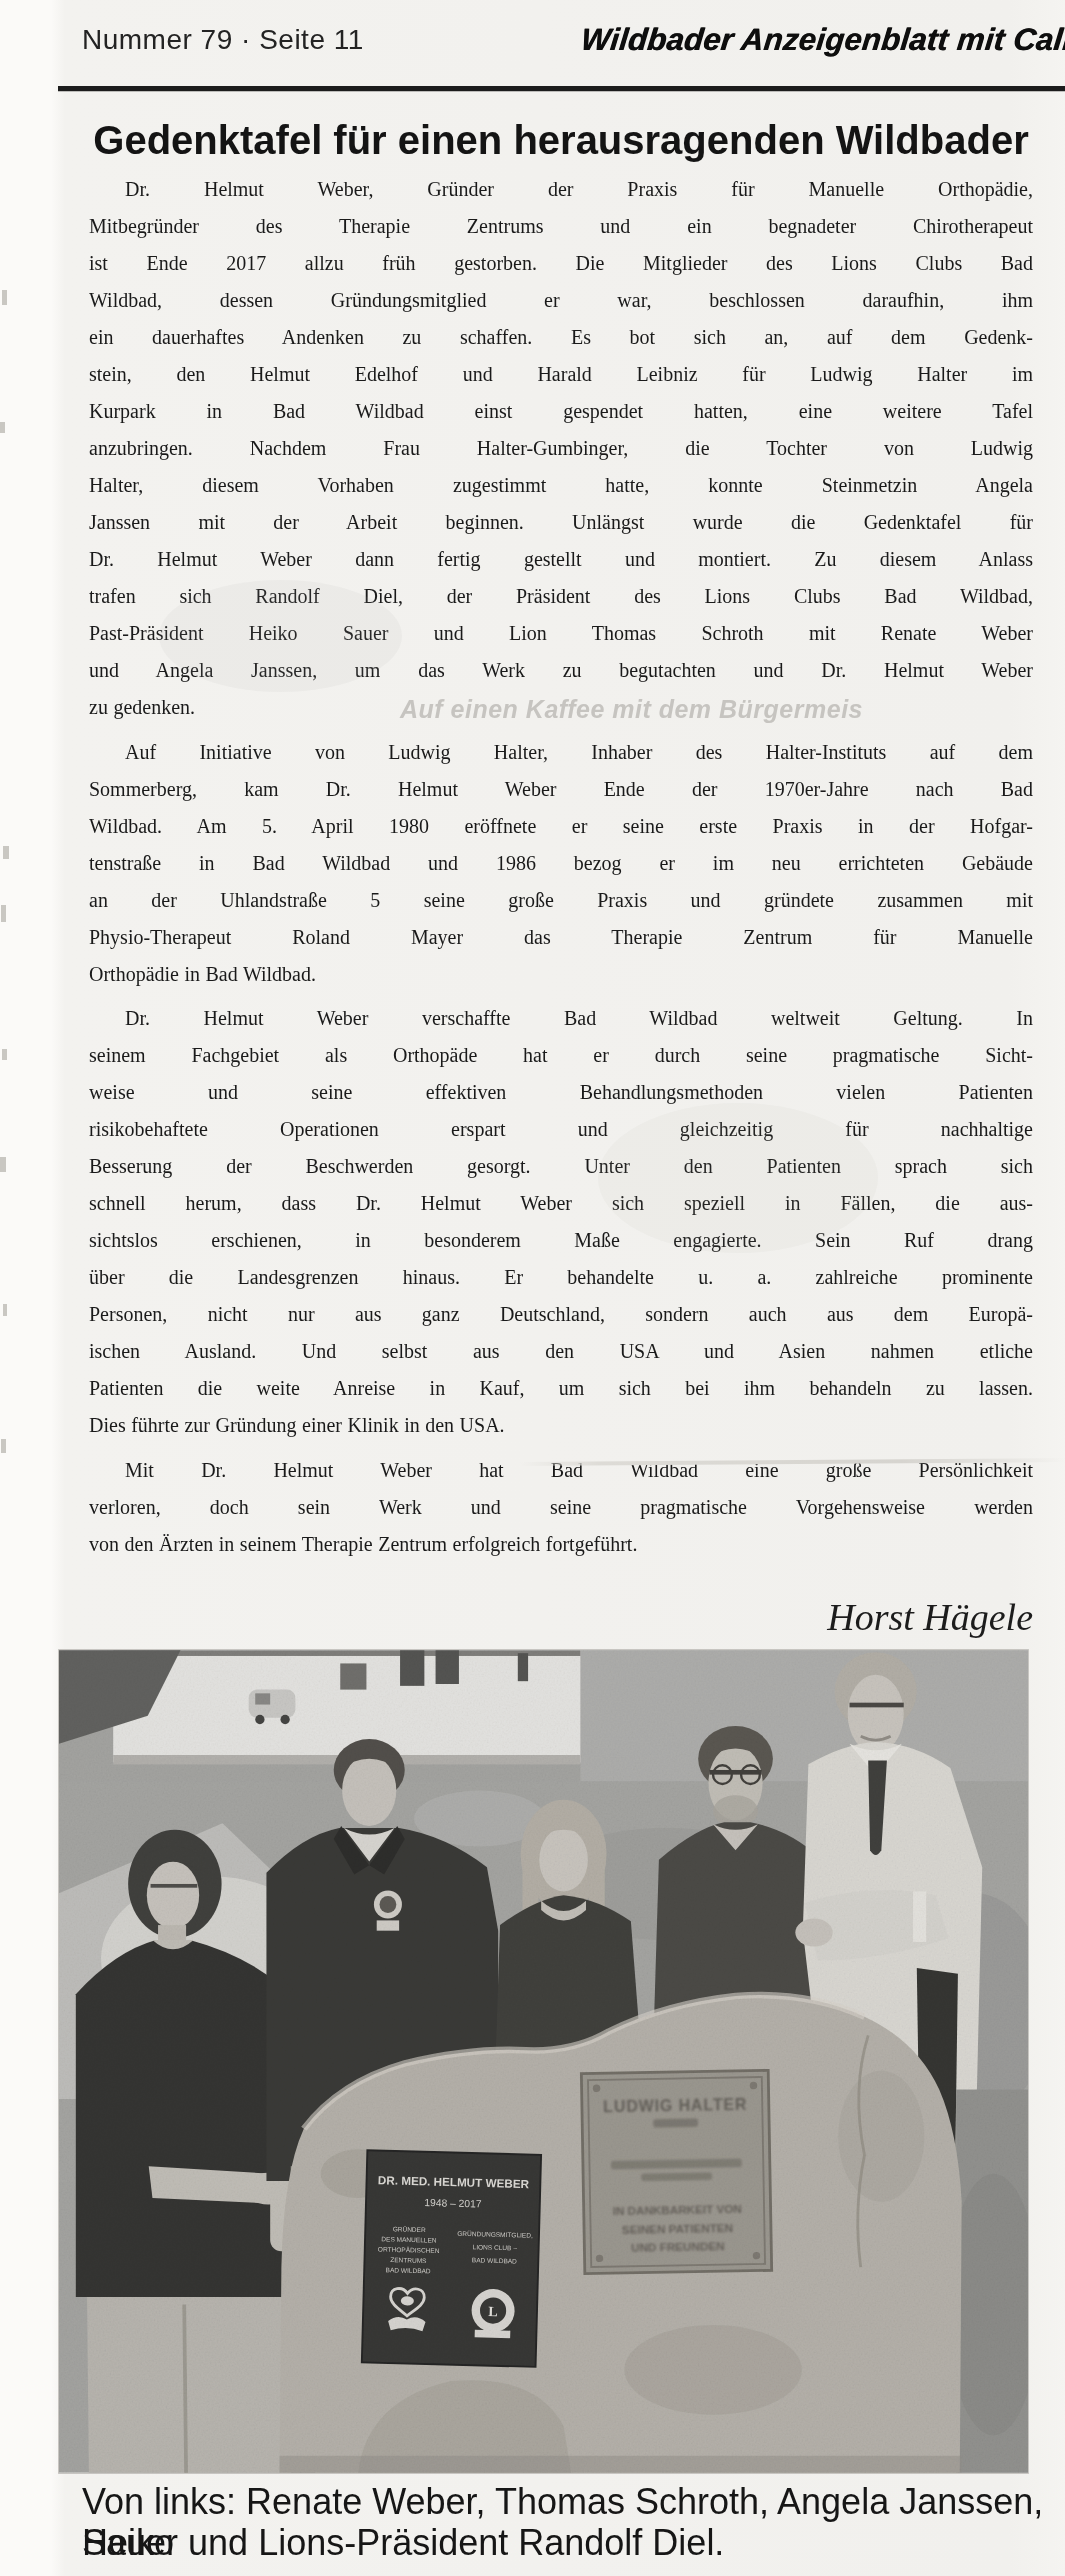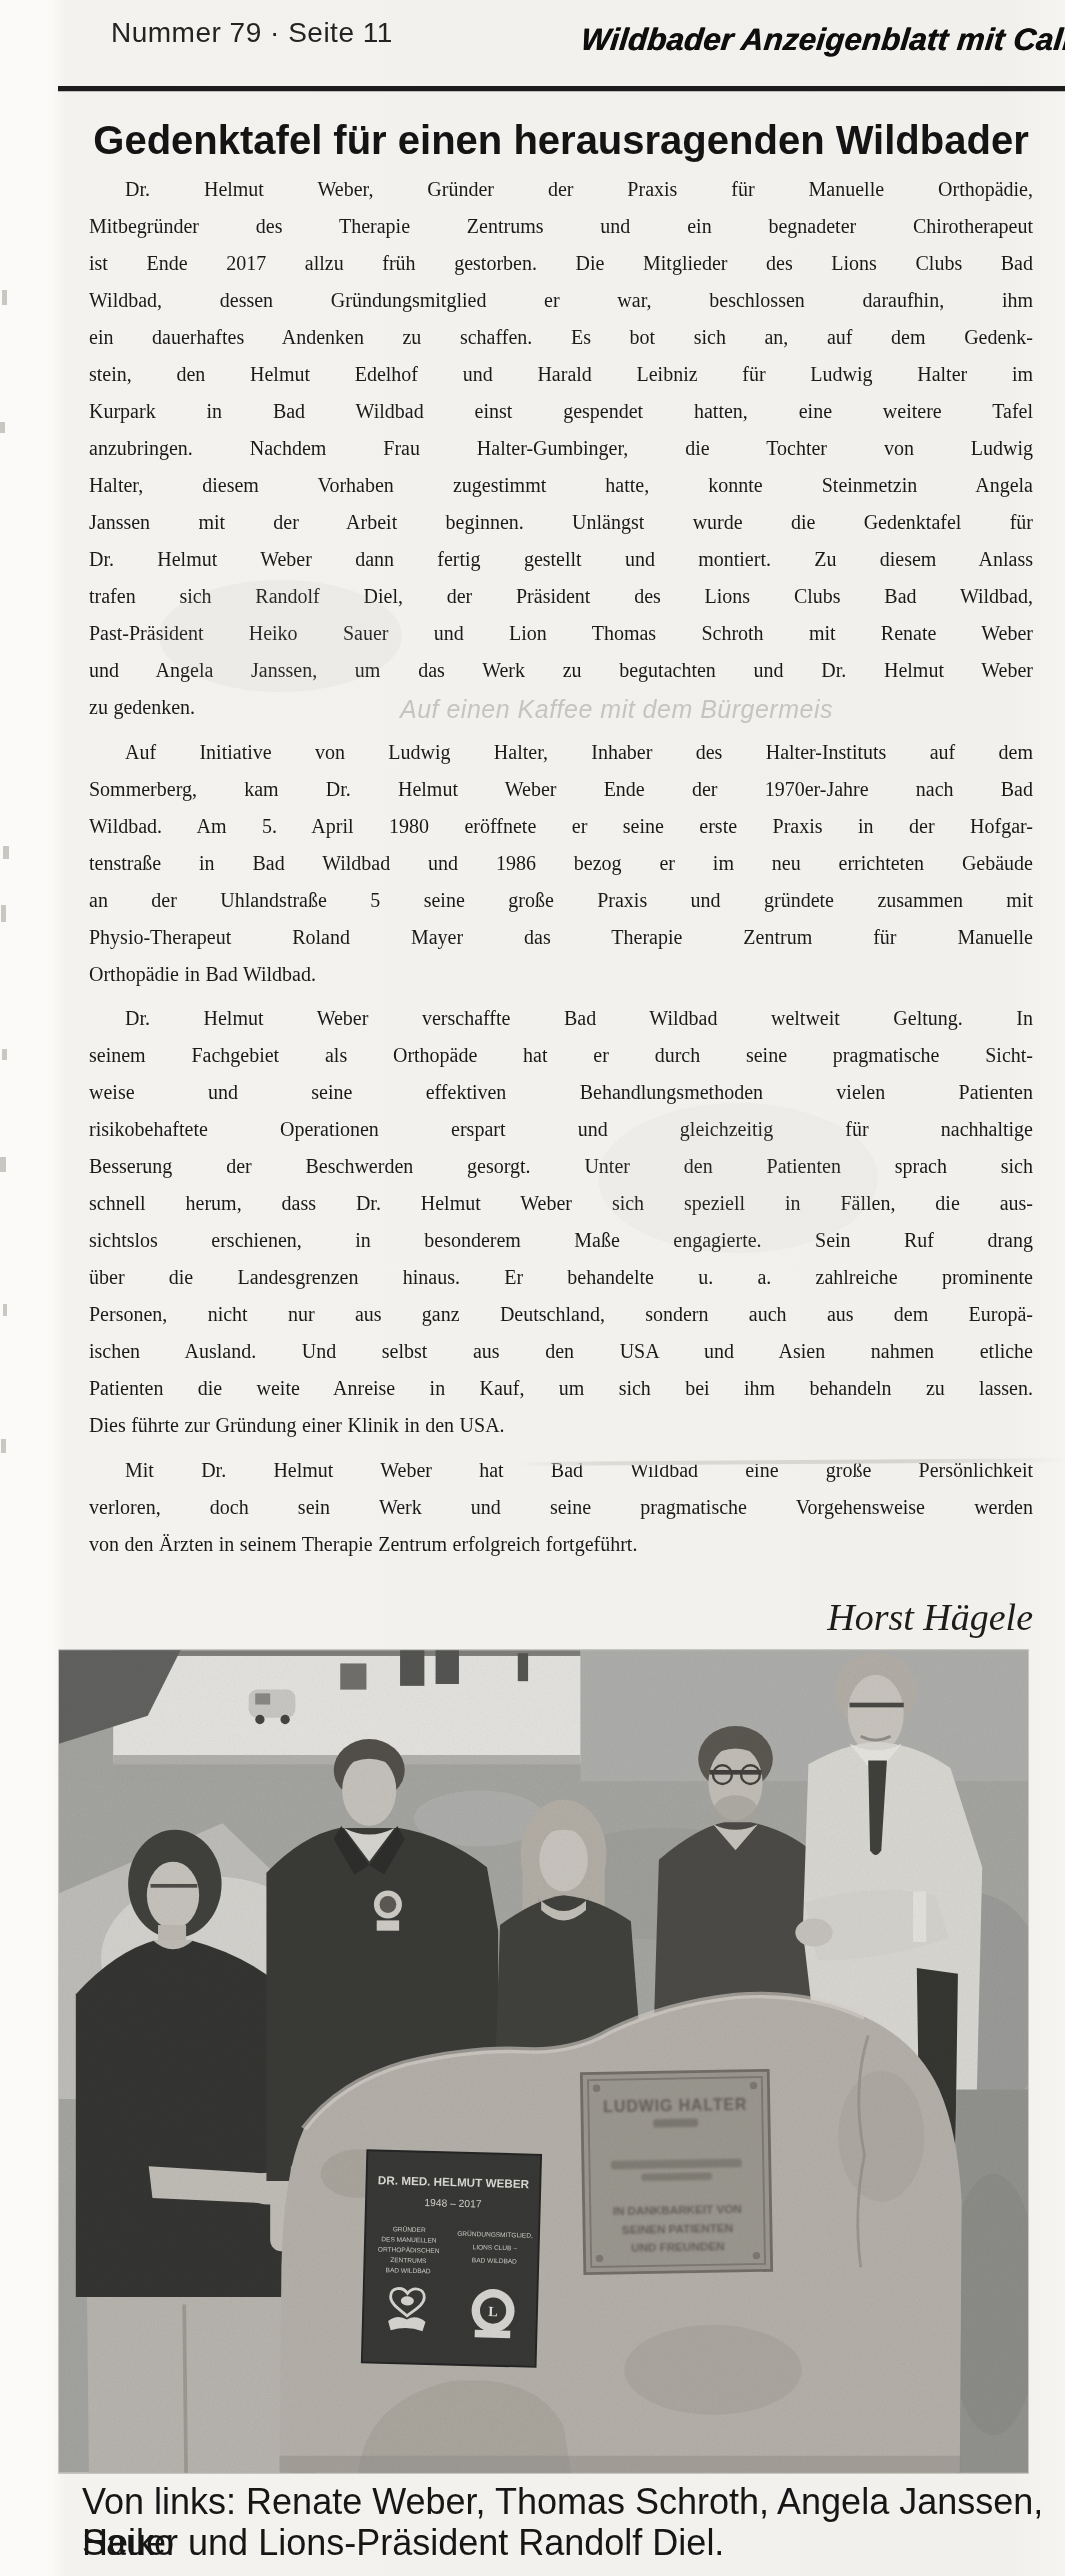--- a/index.html
+++ b/index.html
@@ -5,41 +5,41 @@
   html,body{margin:0;padding:0;background:#d8d6d2;}
   .page{
     position:relative; width:1066px; height:2576px; overflow:hidden;
     background:
       linear-gradient(90deg,#fbfaf8 0px,#fbfaf8 51px,#f3f2ef 65px,#f1f0ed 1009px,#f5f4f1 1066px),
       #f2f1ee;
     font-family:"Liberation Serif", serif; color:#1a1a1a;
   }
   .soft-blotch{position:absolute;border-radius:50%;pointer-events:none;}
   
-  .hdr-left{position:absolute;left:82px;top:17px;font-family:"Liberation Sans",sans-serif;
-    font-size:28px;color:#232323;letter-spacing:0.5px;margin-left:29px;}
+  .hdr-left{position:absolute;left:82px;top:24px;font-family:"Liberation Sans",sans-serif;
+    font-size:28px;color:#232323;letter-spacing:0.5px;}
   .masthead{position:absolute;left:581px;top:22.4px;font-family:"Liberation Sans",sans-serif;
     font-size:31px;font-weight:700;font-style:italic;color:#0e0e0e;white-space:nowrap;
     transform:skewX(-6deg);letter-spacing:0.3px;text-shadow:0.6px 0 0 #0e0e0e;}
   .rule{position:absolute;left:58px;top:86px;width:1008px;height:4.7px;background:#1c1c1c;
     box-shadow:0 0.9px 0 rgba(0,0,0,.25);}
   
   .title{position:absolute;left:89px;top:118px;width:944px;text-align:center;
     font-family:"Liberation Sans",sans-serif;font-weight:700;font-size:40px;color:#141414;}
   .body{position:absolute;left:89px;top:171px;width:944px;font-size:20px;}
   .bline{height:37px;line-height:37px;overflow:hidden;text-align:justify;text-align-last:justify;
     word-spacing:0.5px;}
   .bline.last{text-align-last:left;}
   .bline.indent{text-indent:36px;}
   .bline.pgap{margin-top:7.5px;}
   .byline{position:absolute;left:89px;top:1595px;width:944px;text-align:right;
     font-style:italic;font-size:38px;color:#1c1c1c;}
   
   .ghost{position:absolute;left:400px;top:695px;font-family:"Liberation Sans",sans-serif;
-    font-weight:400;font-style:italic;font-size:25px;color:#c6c4c0;letter-spacing:0.5px;}
+    font-weight:700;font-style:italic;font-size:25px;color:#c6c4c0;letter-spacing:0.5px;}
   .crease{position:absolute;left:520px;top:1460px;width:546px;height:3.7px;transform:rotate(-.4deg);
     background:linear-gradient(90deg,rgba(0,0,0,0),#dddbd6 15%,#d6d4cf 70%,rgba(0,0,0,0));}
   .tick{position:absolute;background:#c9c7c2;}
   
   .photo{position:absolute;left:59px;top:1650px;width:969px;height:823px;
     box-shadow:0 0 0 0.9px #c2c0bb;}
   .photo svg{display:block;filter:contrast(.93) brightness(1.02);}
   .caption{position:absolute;left:82px;top:2481px;width:963px;
     font-family:"Liberation Sans",sans-serif;font-size:36px;color:#161616;}
   .caption div{height:41px;line-height:41px;}

